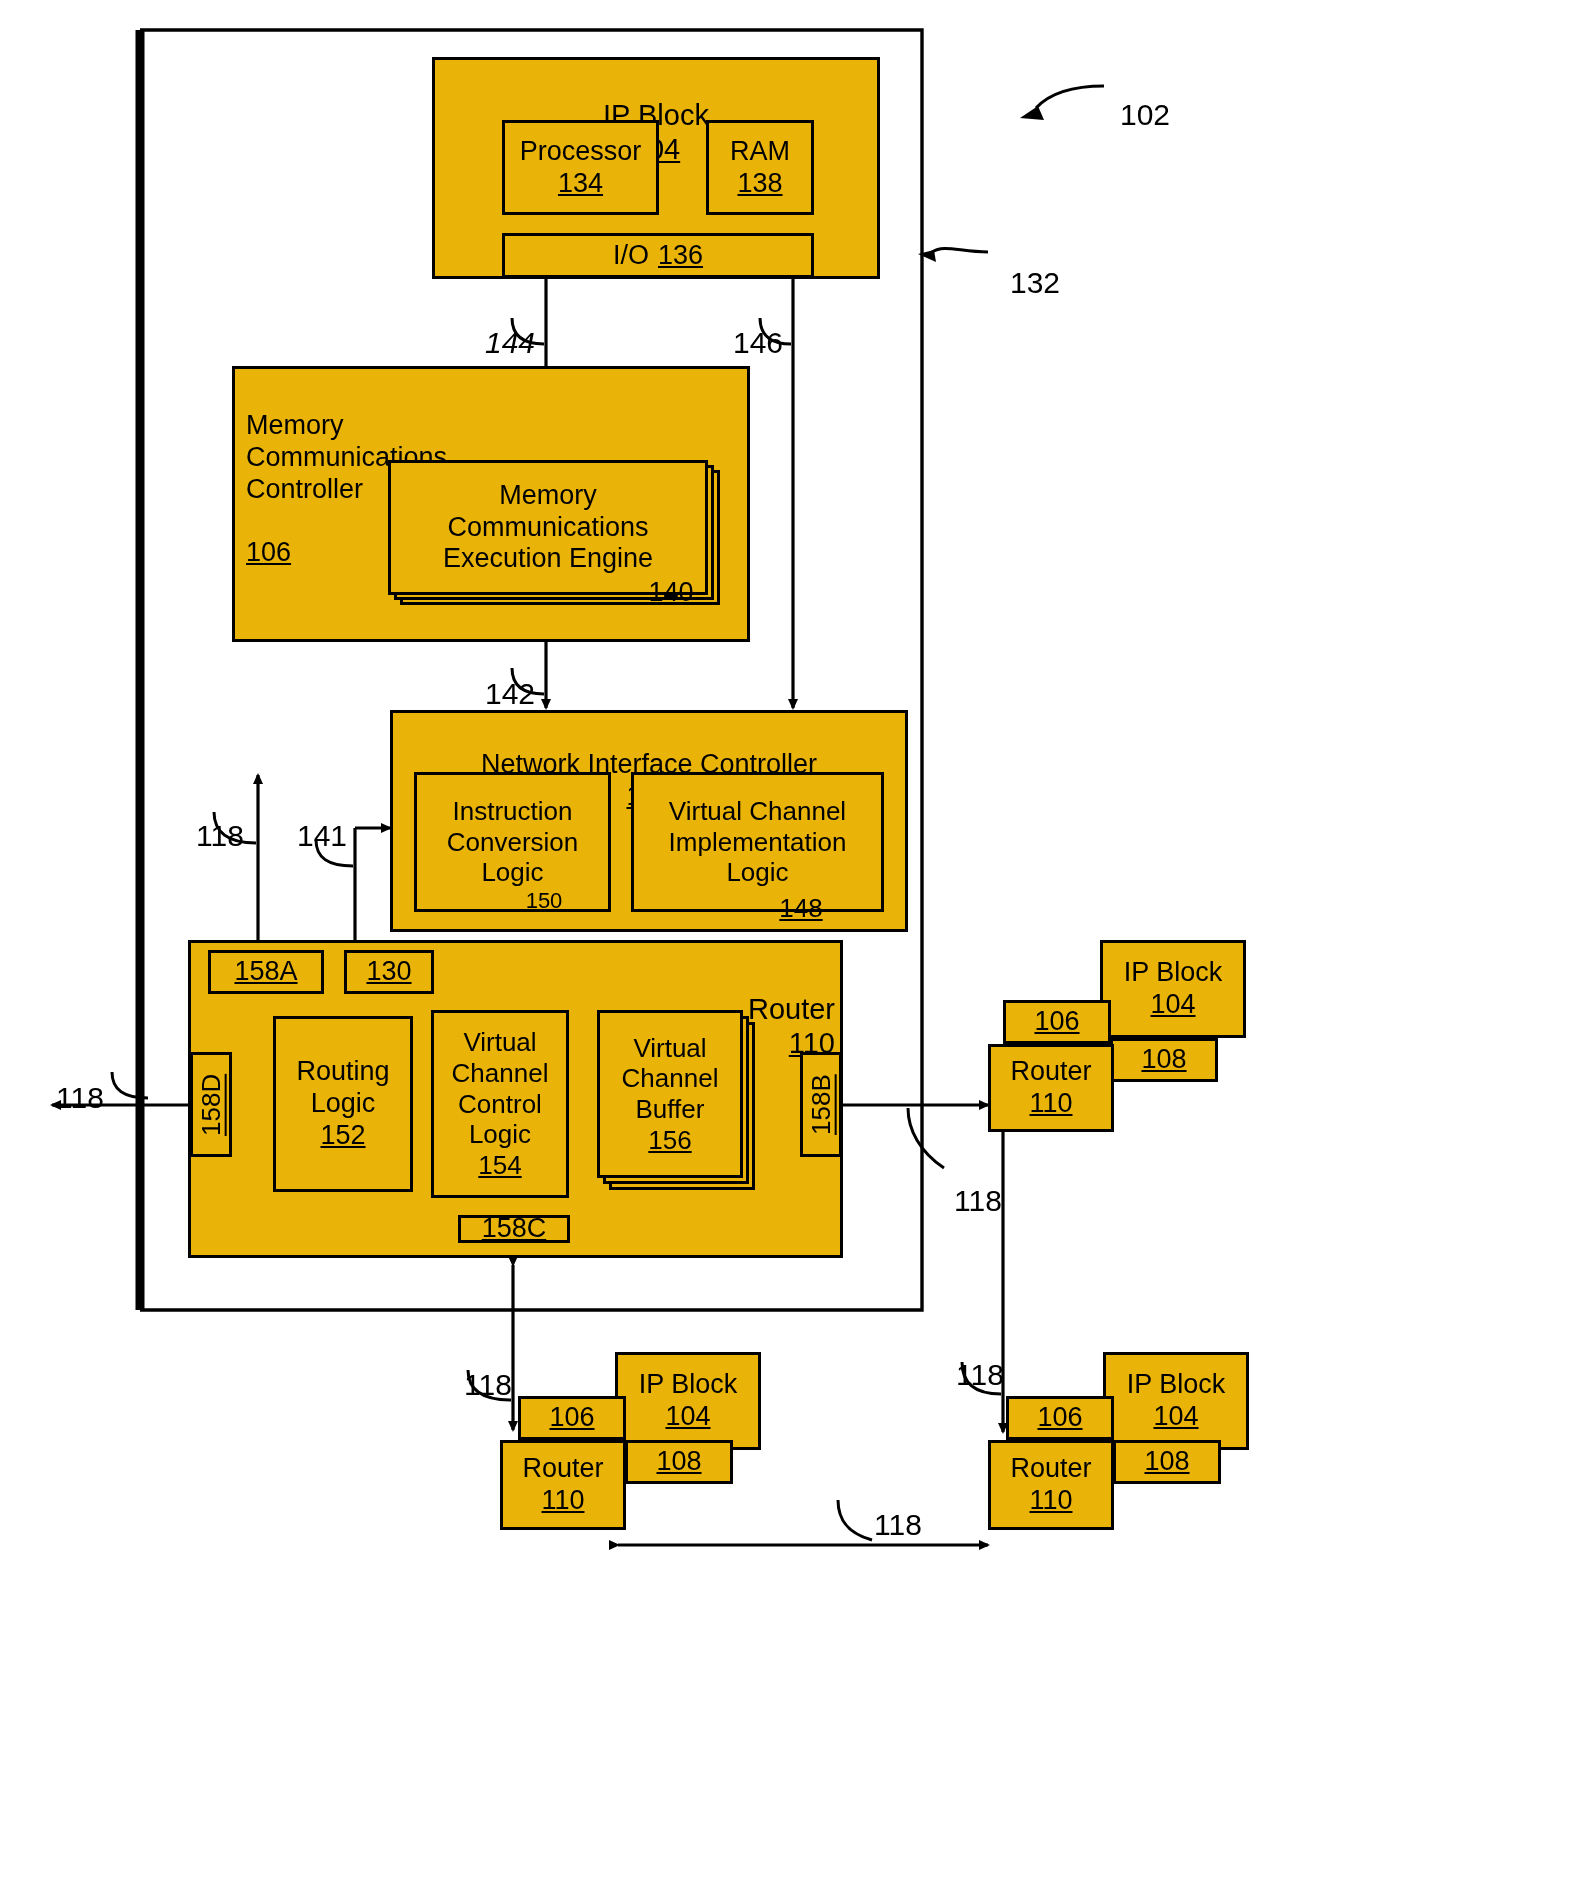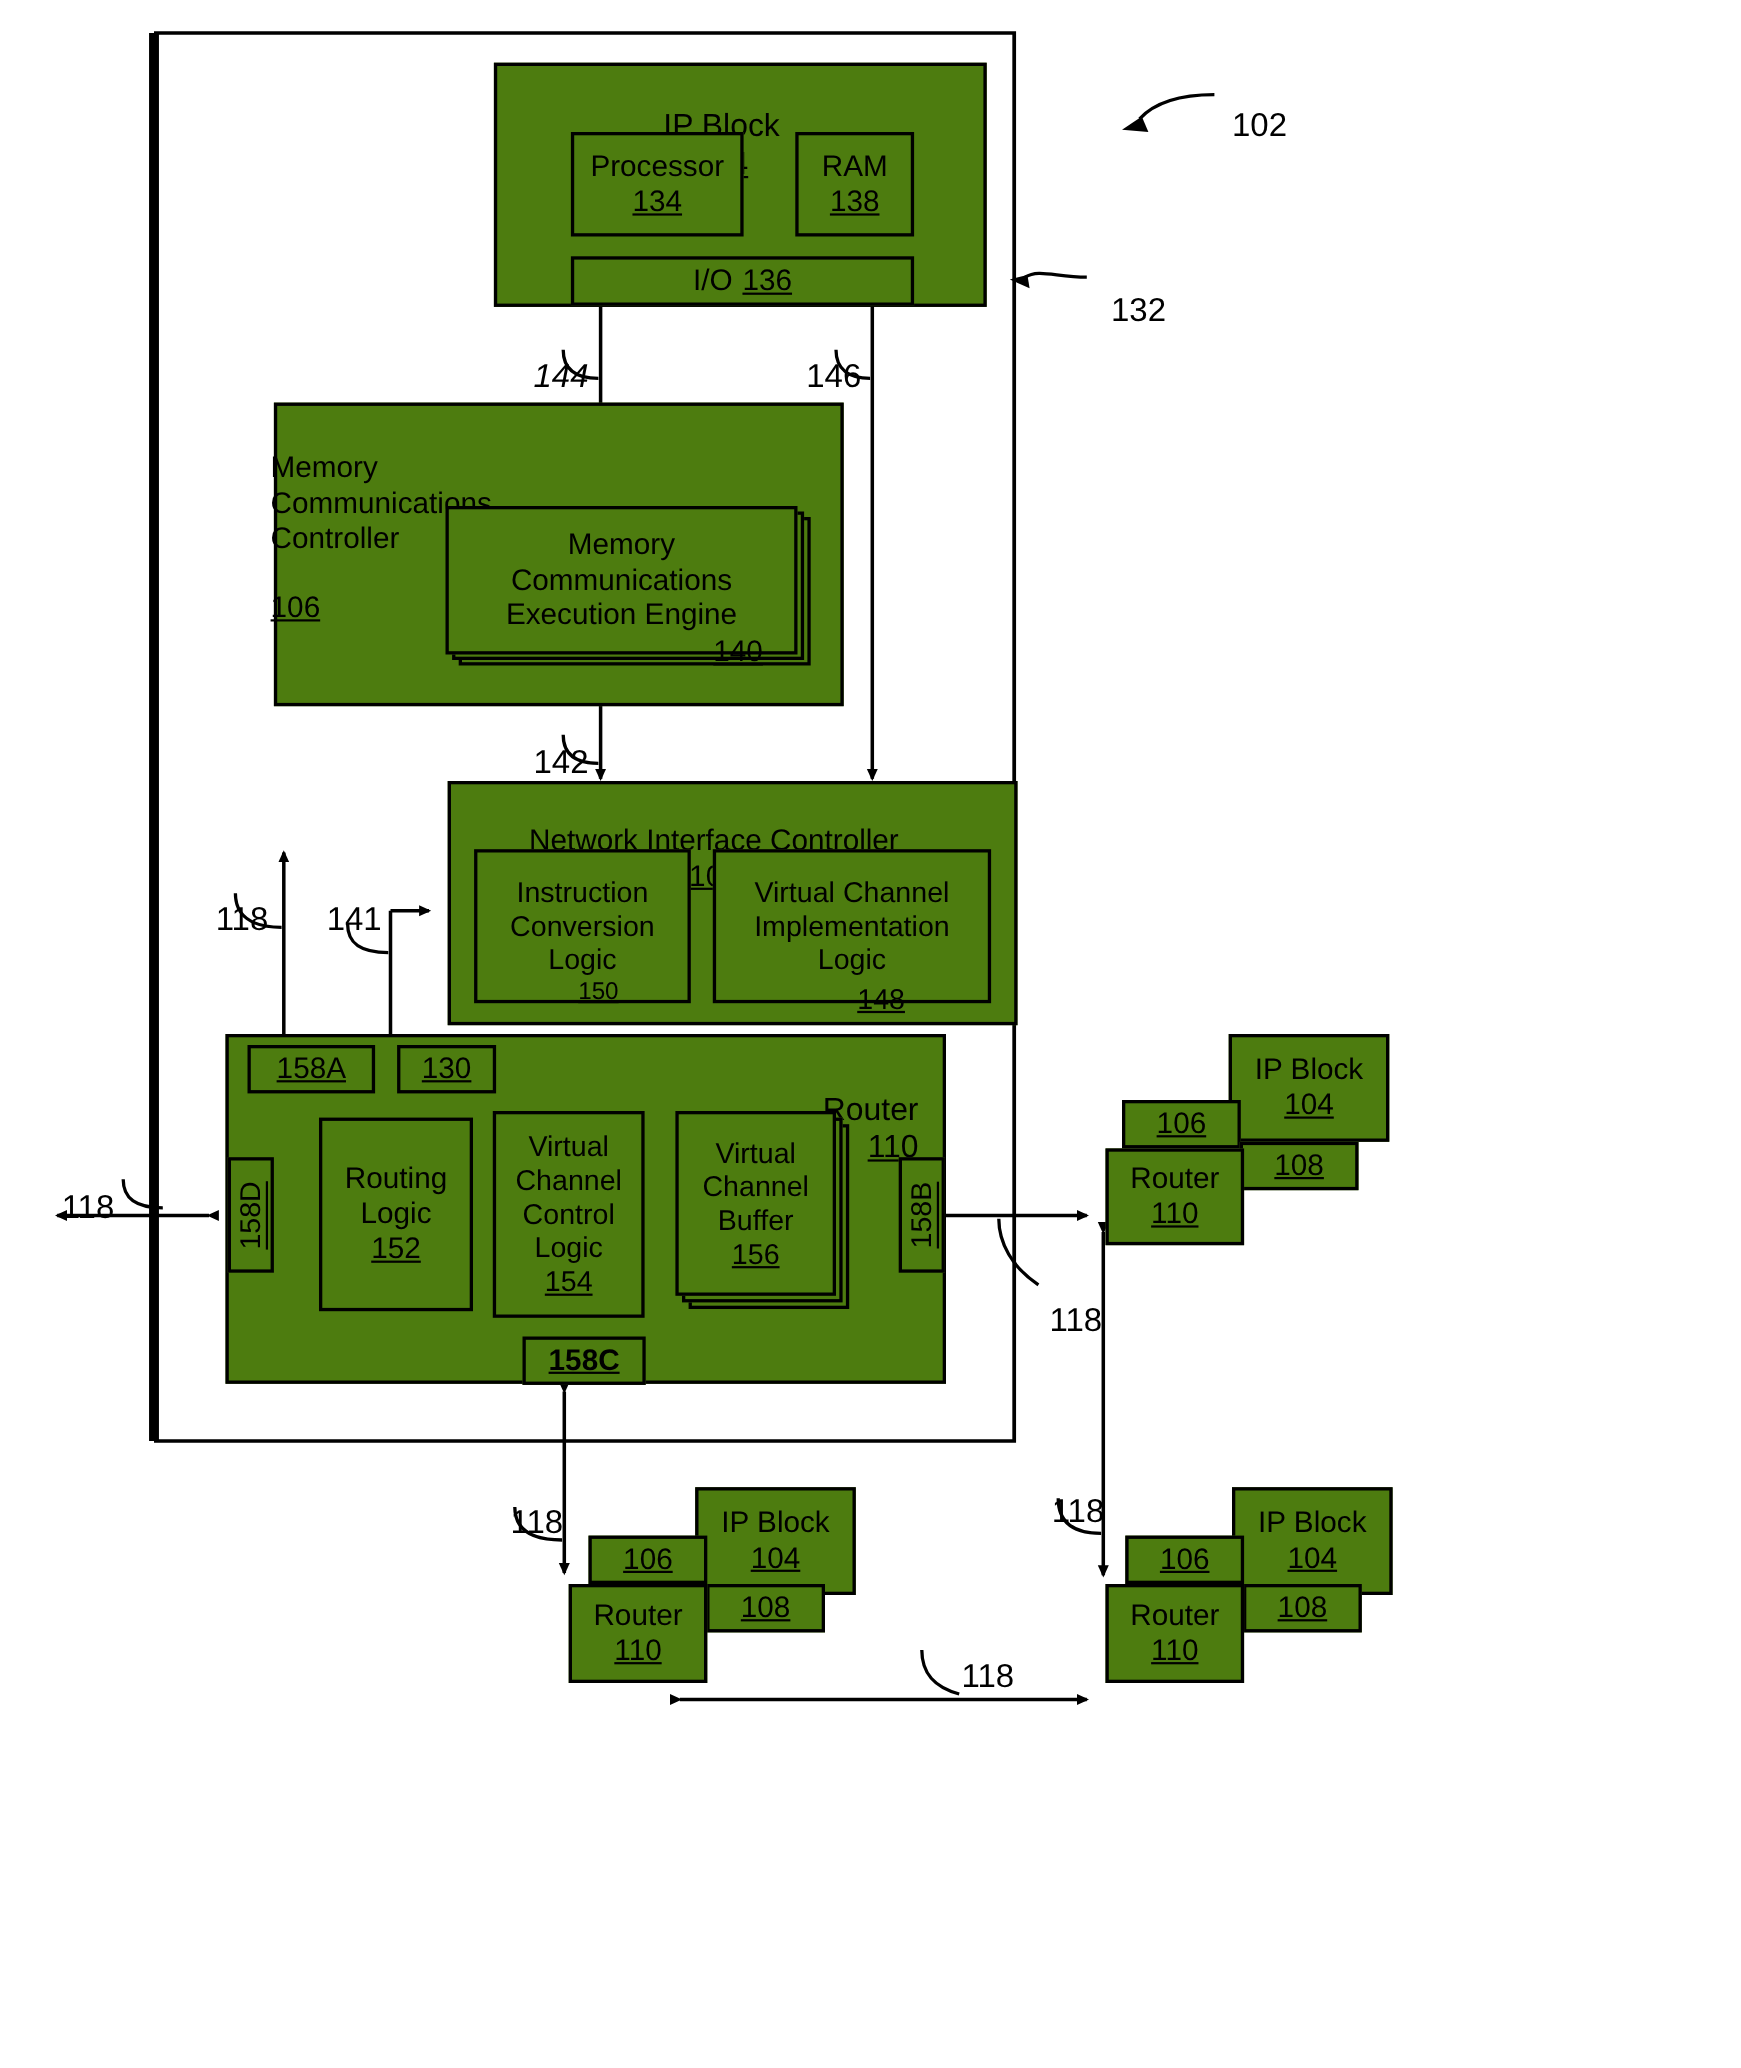--- a/index.html
+++ b/index.html
@@ -1,19 +1,19 @@
 <!DOCTYPE html>
 <html><head>
 <meta charset="utf-8">
 <style>
   html,body{margin:0;padding:0;background:#fff;}
   body{width:1583px;height:1880px;position:relative;
        font-family:"Liberation Sans","DejaVu Sans",sans-serif;color:#000;}
   #stage{position:absolute;left:0;top:0;width:1583px;height:1880px;overflow:hidden;}
-  .box{position:absolute;border:3px solid #000;background:#4d7c0f;box-sizing:border-box;margin-left:17px;}
+  .box{position:absolute;border:3px solid #000;background:#eab308;box-sizing:border-box;}
   .lbl{position:absolute;text-align:center;line-height:1.18;white-space:pre-line;}
   .u{text-decoration:underline;}
   svg.wires{position:absolute;left:0;top:0;width:1583px;height:1880px;pointer-events:none;}
   .ctr{display:flex;align-items:center;justify-content:center;text-align:center;line-height:1.18;}
   .vert{writing-mode:vertical-rl;transform:rotate(180deg);}
 </style>
 </head>
 <body>
 
 <div id="stage">
@@ -152,21 +152,21 @@
     <span>Router</span>
     <span class="u">110</span>
   </div>
 
   <div class="box ctr u" style="left:208px;top:950px;width:116px;height:44px;font-size:27px;">
     <span>158A</span>
   </div>
   <div class="box ctr u" style="left:344px;top:950px;width:90px;height:44px;font-size:27px;">
     <span>130</span>
   </div>
-  <div class="box ctr u" style="left:458px;top:1215px;width:112px;height:44px;font-size:27px;font-weight:bold;">
+  <div class="box ctr u" style="left:458px;top:1215px;width:112px;height:28px;font-size:27px;">
     <span>158C</span>
   </div>
   <div class="box ctr u vert" style="left:190px;top:1052px;width:42px;height:105px;font-size:26px;">
     <span>158D</span>
   </div>
   <div class="box ctr u vert" style="left:800px;top:1052px;width:42px;height:105px;font-size:26px;">
     <span>158B</span>
   </div>
 
   <div class="box ctr" style="left:273px;top:1016px;width:140px;height:176px;font-size:27px;flex-direction:column;">

